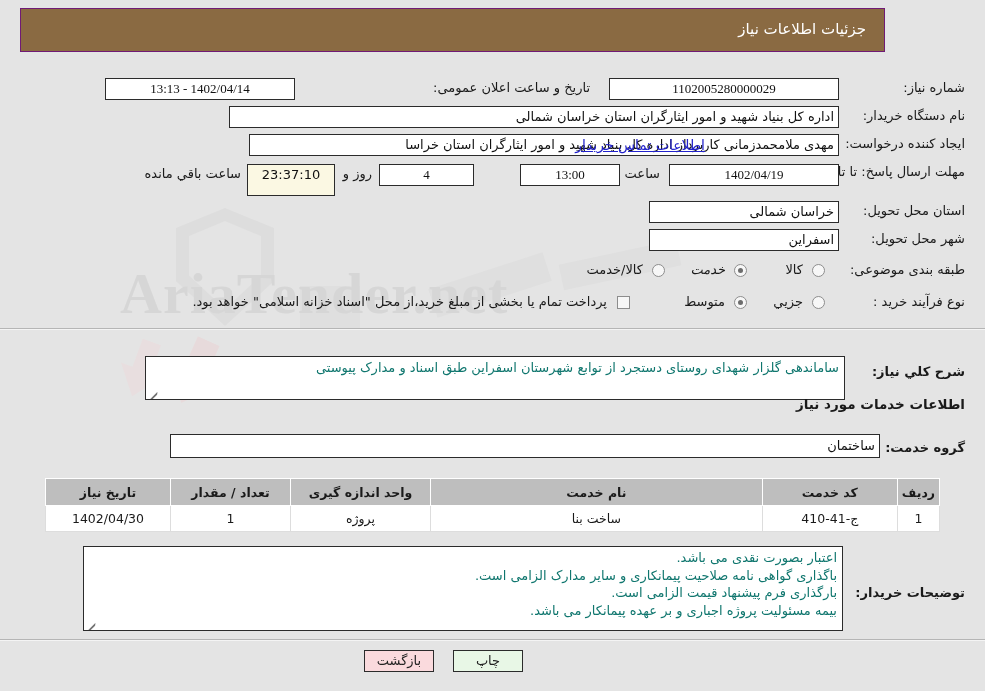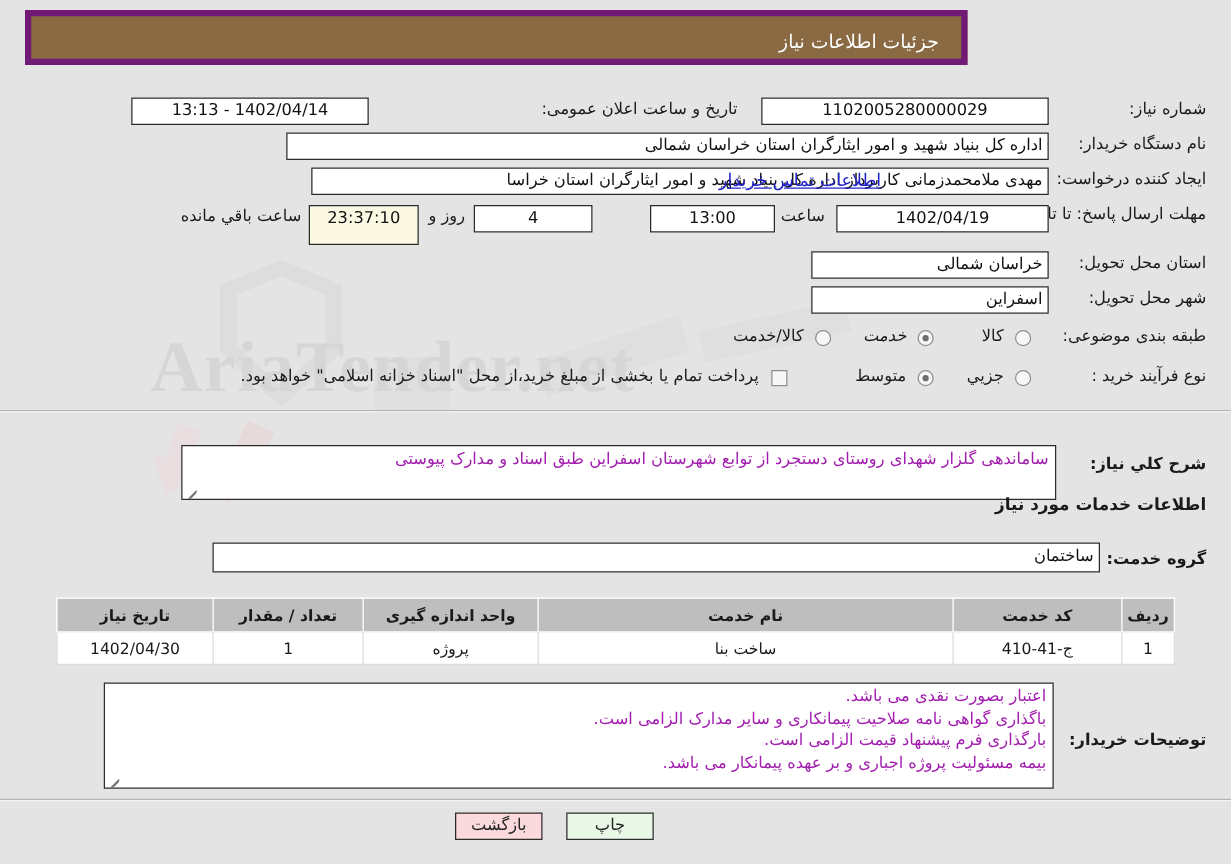--- a/index.html
+++ b/index.html
@@ -66,23 +66,23 @@
   }
   .wm-block {
     position: absolute;
     background: #d4d4d4;
   }
 
   
   .titlebar {
     position: absolute;
     left: 20px; top: 8px;
-    width: 754px; height: 44px;
+    width: 865px; height: 44px;
     background: #8a6a42;
-    border: 5px solid #701a75;
+    border: 1px solid #701a75;
     z-index: 3;
   }
   .titlebar-text {
     position: absolute;
     right: 18px; top: 11px;
     color: #ffffff;
     font-size: 15px;
   }
 
   
@@ -110,21 +110,21 @@
     border: 1px solid #2b2b2b;
     background: #ffffff;
     font-size: 13px;
     color: #111111;
     z-index: 4;
     line-height: 20px;
     padding: 0 4px;
     overflow: hidden;
     white-space: nowrap;
   }
-  .box.center { text-align: center; }
+  .box.center { text-align: center; font-family: Liberation Serif, serif; }
   .box.right  { text-align: right; }
   .box.cream  { background: #fbf8e3; text-align: center; }
 
   .link {
     position: absolute;
     font-size: 14px;
     color: #2222cc;
     z-index: 5;
     white-space: nowrap;
   }
@@ -160,21 +160,21 @@
     background: #f7f7f7;
     z-index: 5;
   }
 
   
   .ta {
     position: absolute;
     border: 1px solid #2b2b2b;
     background: #ffffff;
     font-size: 13px;
-    color: #a21caf;
+    color: #0f766e;
     z-index: 4;
     padding: 2px 5px;
     text-align: right;
     line-height: 17.5px;
     overflow: hidden;
   }
   .ta .grip {
     position: absolute;
     left: 2px; bottom: 1px;
     width: 10px; height: 10px;

